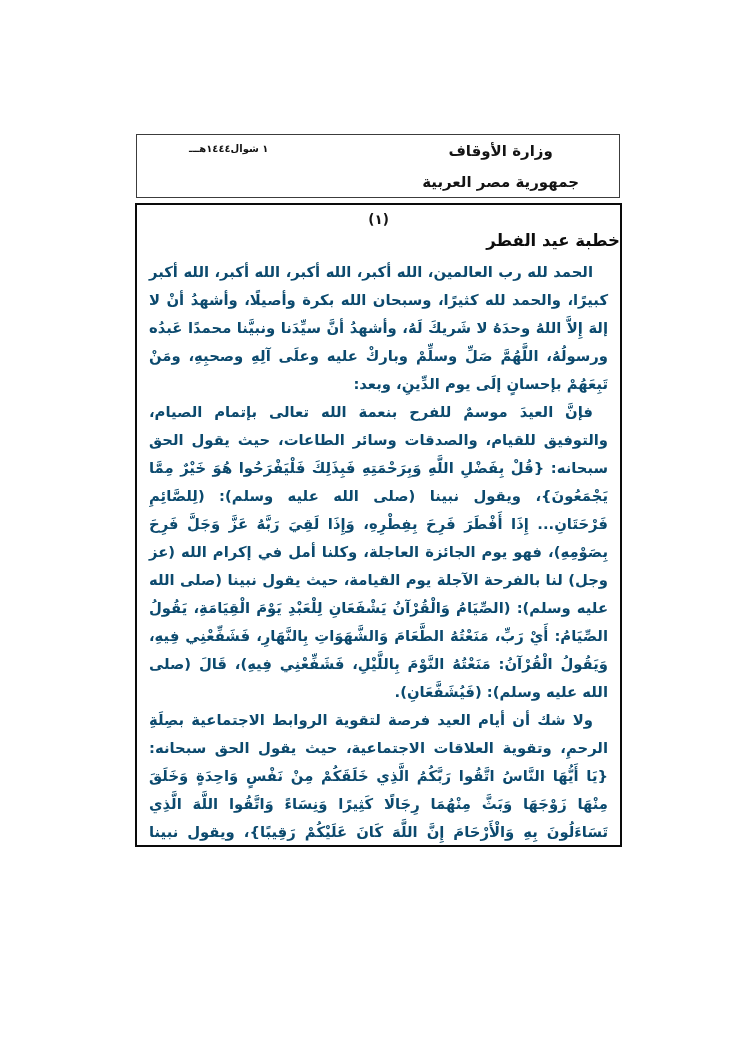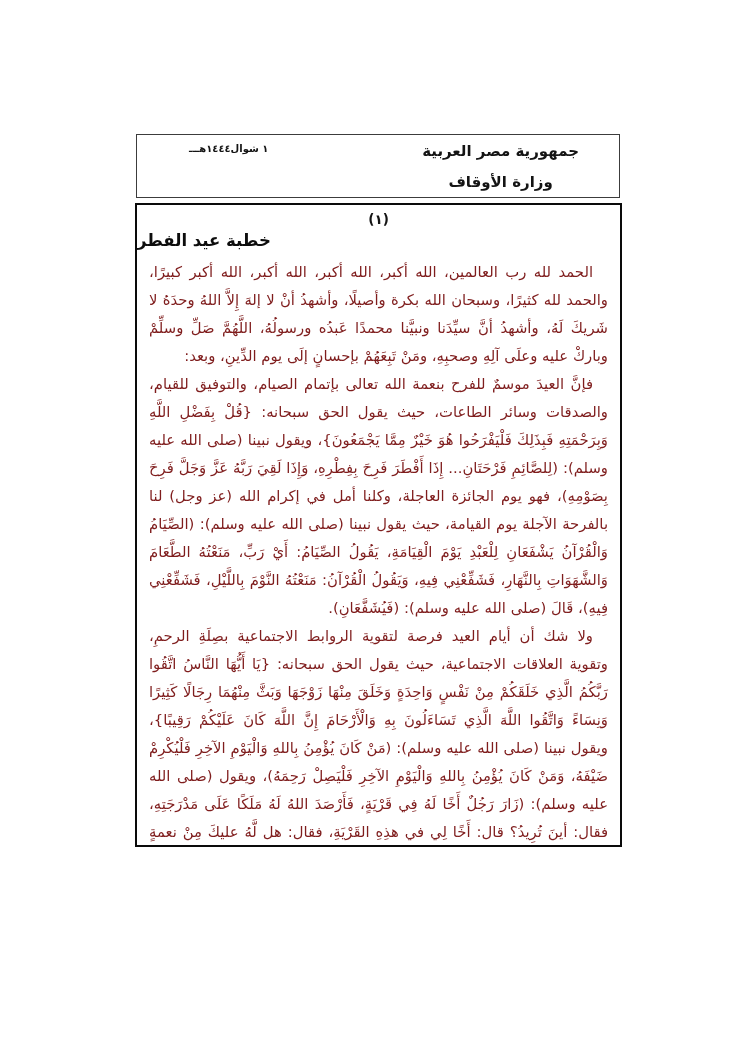--- a/index.html
+++ b/index.html
@@ -68,48 +68,48 @@
   }
   .page-num {
     margin-top: 6px;
     text-align: center;
     font-size: 13.5px;
     font-weight: 700;
     color: #141414;
   }
   .doc-title {
     margin: 4px 0 0 0;
-    text-align: left;
+    text-align: right;
     font-size: 16.5px;
     font-weight: 700;
     color: #0d0d0d;
   }
   .body-text {
     padding: 8px 12px 0 12px;
     direction: rtl;
     text-align: justify;
     font-size: 14.8px;
     line-height: 28px;
-    font-weight: 400;
-    color: #7f1d1d;
+    font-weight: 700;
+    color: #0c4a6e;
   }
   .body-text p {
     margin: 0;
     text-indent: 15px;
   }
 </style>
 </head>
 <body>
 
 <div class="sheet">
 
   <div class="header-box">
     <div class="org-block">
+      <div>وزارة الأوقاف</div>
       <div>جمهورية مصر العربية</div>
-      <div>وزارة الأوقاف</div>
     </div>
     <div class="hijri-date">١ شوال١٤٤٤هـــ</div>
   </div>
 
   <div class="content-box">
     <div class="page-num">(١)</div>
     <h1 class="doc-title">خطبة عيد الفطر</h1>
     <div class="body-text">
       <p>الحمد لله رب العالمين، الله أكبر، الله أكبر، الله أكبر، الله أكبر كبيرًا، والحمد لله كثيرًا، وسبحان الله بكرة وأصيلًا، وأشهدُ أنْ لا إلهَ إِلاَّ اللهُ وحدَهُ لا شَريكَ لَهُ، وأشهدُ أنَّ سيِّدَنا ونبيَّنا محمدًا عَبدُه ورسولُهُ، اللَّهُمَّ صَلِّ وسلِّمْ وباركْ عليه وعلَى آلِهِ وصحبِهِ، ومَنْ تَبِعَهُمْ بإحسانٍ إلَى يوم الدِّينِ، وبعد:</p>
       <p>فإنَّ العيدَ موسمٌ للفرح بنعمة الله تعالى بإتمام الصيام، والتوفيق للقيام، والصدقات وسائر الطاعات، حيث يقول الحق سبحانه: {قُلْ بِفَضْلِ اللَّهِ وَبِرَحْمَتِهِ فَبِذَلِكَ فَلْيَفْرَحُوا هُوَ خَيْرٌ مِمَّا يَجْمَعُونَ}، ويقول نبينا (صلى الله عليه وسلم): (لِلصَّائِمِ فَرْحَتَانِ... إِذَا أَفْطَرَ فَرِحَ بِفِطْرِهِ، وَإِذَا لَقِيَ رَبَّهُ عَزَّ وَجَلَّ فَرِحَ بِصَوْمِهِ)، فهو يوم الجائزة العاجلة، وكلنا أمل في إكرام الله (عز وجل) لنا بالفرحة الآجلة يوم القيامة، حيث يقول نبينا (صلى الله عليه وسلم): (الصِّيَامُ وَالْقُرْآنُ يَشْفَعَانِ لِلْعَبْدِ يَوْمَ الْقِيَامَةِ، يَقُولُ الصِّيَامُ: أَيْ رَبِّ، مَنَعْتُهُ الطَّعَامَ وَالشَّهَوَاتِ بِالنَّهَارِ، فَشَفِّعْنِي فِيهِ، وَيَقُولُ الْقُرْآنُ: مَنَعْتُهُ النَّوْمَ بِاللَّيْلِ، فَشَفِّعْنِي فِيهِ)، قَالَ (صلى الله عليه وسلم): (فَيُشَفَّعَانِ).</p>

